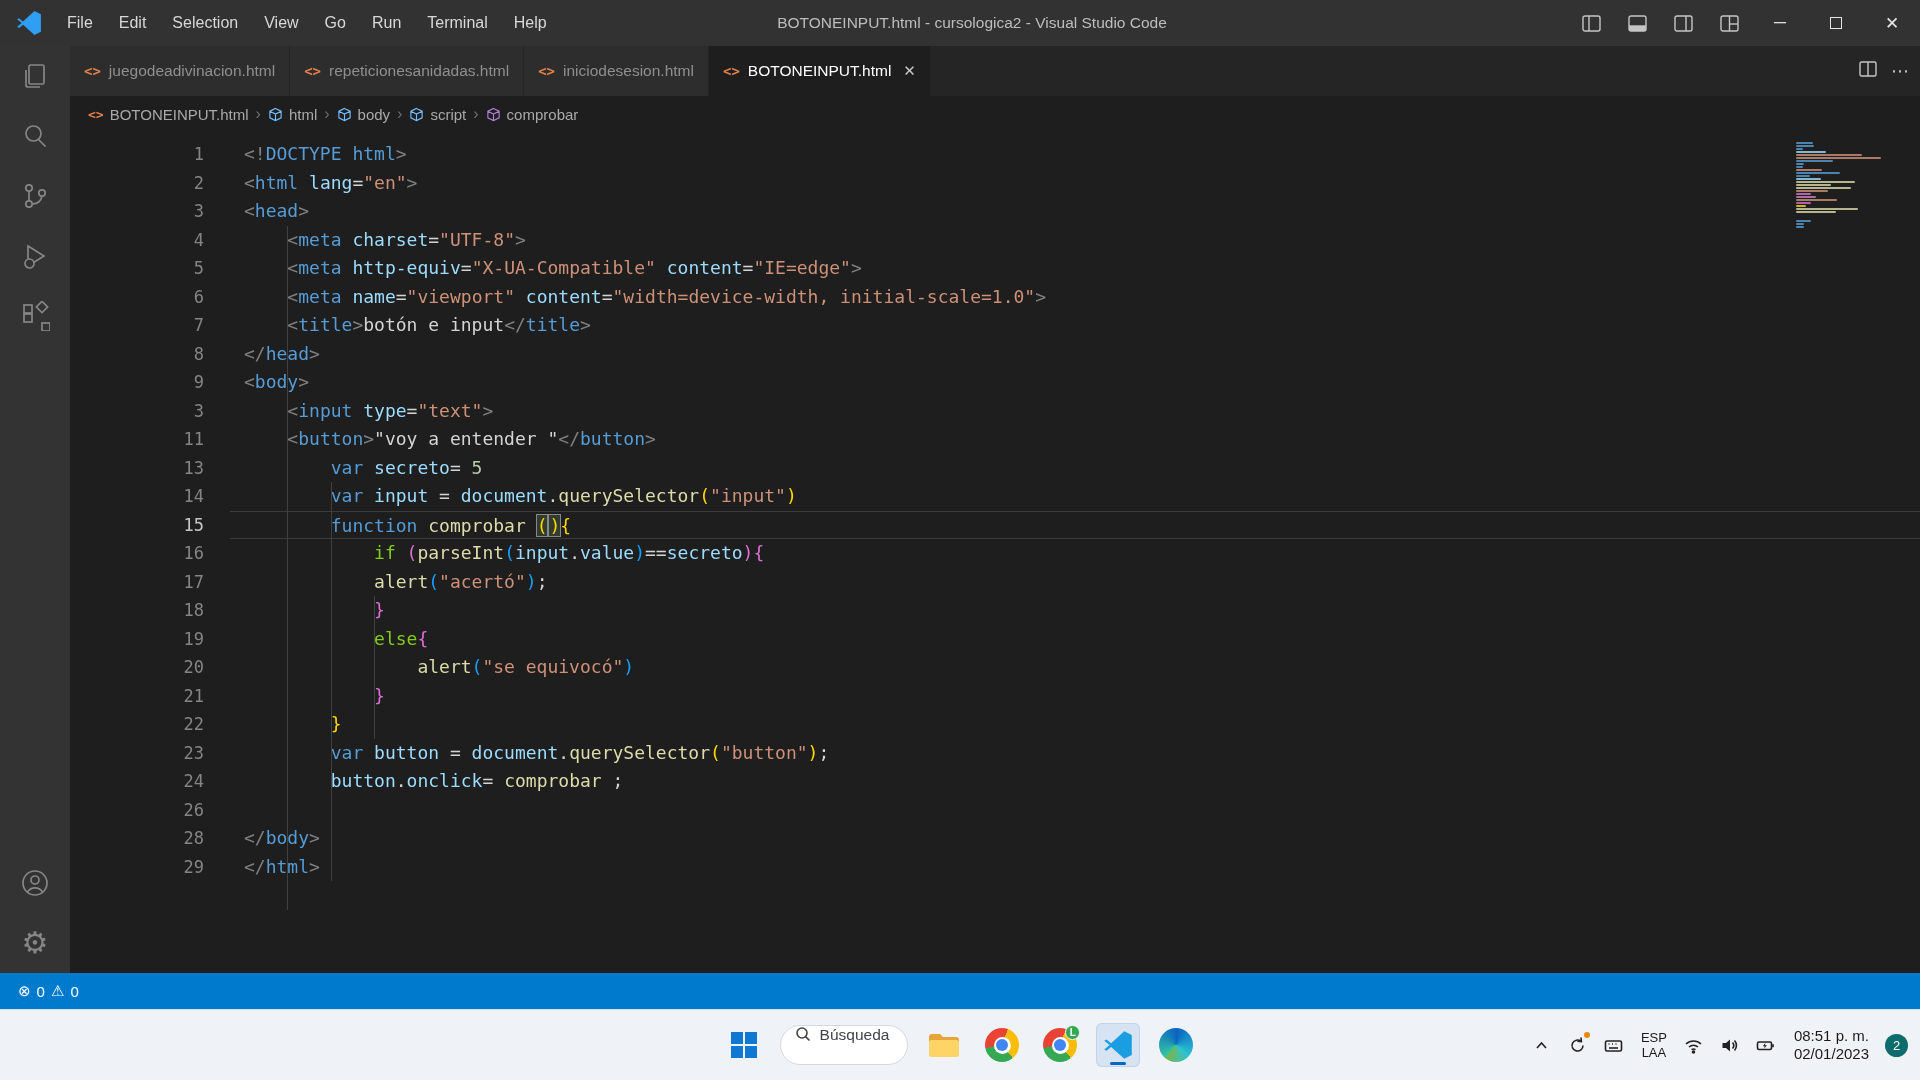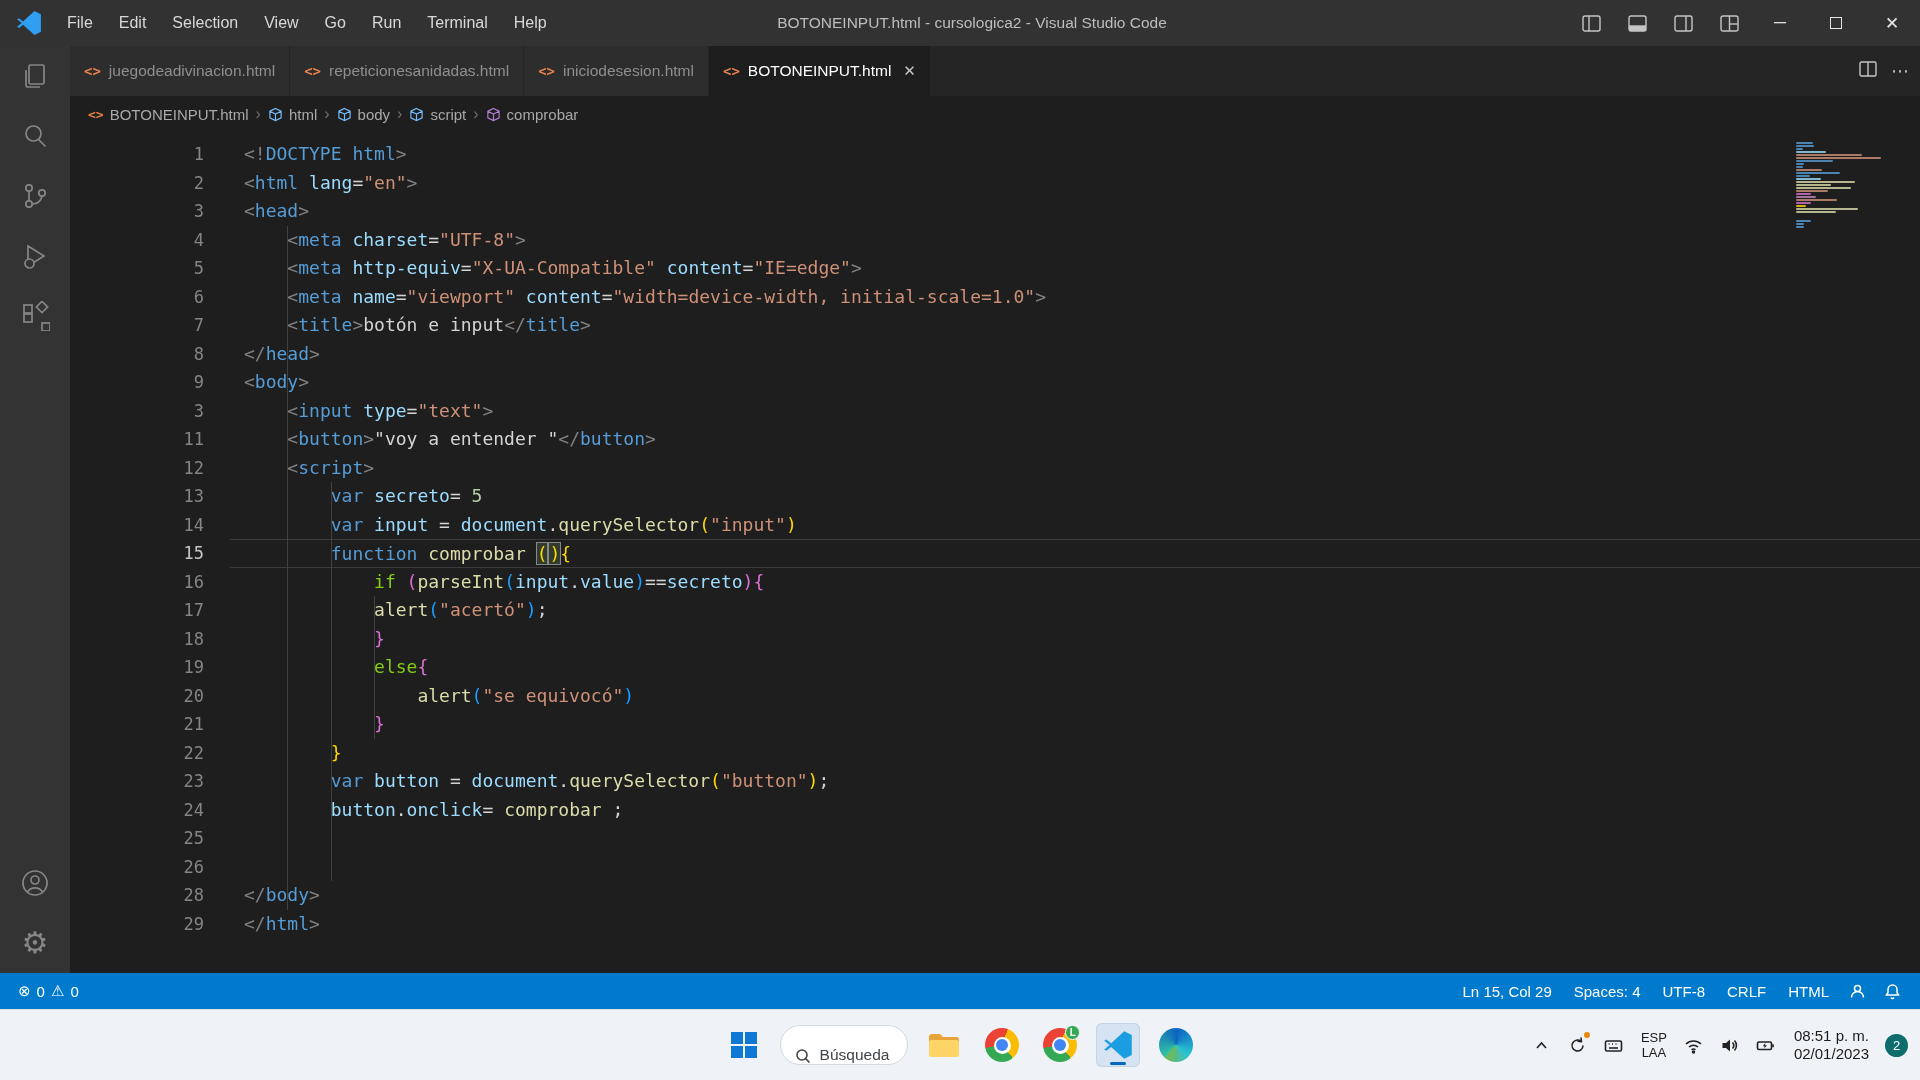--- a/index.html
+++ b/index.html
@@ -88,21 +88,21 @@
                align-items:center; justify-content:center; gap:14px; }
   .tk-btn { width:44px; height:44px; border-radius:6px; display:flex; align-items:center;
             justify-content:center; position:relative; }
   .tk-btn.selected { background:#d5e3f2; box-shadow:inset 0 0 0 1px #c2d4e8; }
   .tk-btn.selected::after { content:""; position:absolute; bottom:2px; left:14px; right:14px;
             height:3px; border-radius:2px; background:#0067c0; }
   .startlogo { width:26px; height:26px; display:grid; grid-template-columns:12px 12px;
                grid-template-rows:12px 12px; gap:2px; }
   .startlogo span { background:#0f78d4; }
   .search-pill { height:40px; border-radius:20px; background:#ffffff; border:1px solid #d4d9de;
-                 display:flex; align-items:flex-end; padding:0 18px 0 14px; gap:9px;
+                 display:flex; align-items:flex-start; padding:0 18px 0 14px; gap:9px;
                  color:#414549; font-size:15.5px; }
   .chrome-ico { width:34px; height:34px; border-radius:50%;
       background:conic-gradient(from 140deg,#34a853 0 120deg,#ea4335 120deg 240deg,#fbbc05 240deg 360deg);
       display:flex; align-items:center; justify-content:center; }
   .chrome-white { width:17px; height:17px; border-radius:50%; background:#ffffff;
       display:flex; align-items:center; justify-content:center; }
   .chrome-blue { width:12px; height:12px; border-radius:50%; background:#4285f4; }
   .badge-L { position:absolute; right:2px; top:2px; width:15px; height:15px; border-radius:50%;
              background:#34a853; color:#fff; font-size:10px; font-weight:bold;
              display:flex; align-items:center; justify-content:center; border:1.5px solid #eff3f8; }
@@ -293,34 +293,32 @@
         <div class="code-line"><div class="gutter">2</div><div class="line-body"><span class="c-pun">&lt;</span><span class="c-kw">html</span><span class="c-wh"> </span><span class="c-attr">lang</span><span class="c-wh">=</span><span class="c-str">"en"</span><span class="c-pun">&gt;</span></div></div>
         <div class="code-line"><div class="gutter">3</div><div class="line-body"><span class="c-pun">&lt;</span><span class="c-kw">head</span><span class="c-pun">&gt;</span></div></div>
         <div class="code-line"><div class="gutter">4</div><div class="line-body"><span class="c-wh">    </span><span class="c-pun">&lt;</span><span class="c-kw">meta</span><span class="c-wh"> </span><span class="c-attr">charset</span><span class="c-wh">=</span><span class="c-str">"UTF-8"</span><span class="c-pun">&gt;</span></div></div>
         <div class="code-line"><div class="gutter">5</div><div class="line-body"><span class="c-wh">    </span><span class="c-pun">&lt;</span><span class="c-kw">meta</span><span class="c-wh"> </span><span class="c-attr">http-equiv</span><span class="c-wh">=</span><span class="c-str">"X-UA-Compatible"</span><span class="c-wh"> </span><span class="c-attr">content</span><span class="c-wh">=</span><span class="c-str">"IE=edge"</span><span class="c-pun">&gt;</span></div></div>
         <div class="code-line"><div class="gutter">6</div><div class="line-body"><span class="c-wh">    </span><span class="c-pun">&lt;</span><span class="c-kw">meta</span><span class="c-wh"> </span><span class="c-attr">name</span><span class="c-wh">=</span><span class="c-str">"viewport"</span><span class="c-wh"> </span><span class="c-attr">content</span><span class="c-wh">=</span><span class="c-str">"width=device-width, initial-scale=1.0"</span><span class="c-pun">&gt;</span></div></div>
         <div class="code-line"><div class="gutter">7</div><div class="line-body"><span class="c-wh">    </span><span class="c-pun">&lt;</span><span class="c-kw">title</span><span class="c-pun">&gt;</span><span class="c-wh">botón e input</span><span class="c-pun">&lt;/</span><span class="c-kw">title</span><span class="c-pun">&gt;</span></div></div>
         <div class="code-line"><div class="gutter">8</div><div class="line-body"><span class="c-pun">&lt;/</span><span class="c-kw">head</span><span class="c-pun">&gt;</span></div></div>
         <div class="code-line"><div class="gutter">9</div><div class="line-body"><span class="c-pun">&lt;</span><span class="c-kw">body</span><span class="c-pun">&gt;</span></div></div>
         <div class="code-line"><div class="gutter">3</div><div class="line-body"><span class="c-wh">    </span><span class="c-pun">&lt;</span><span class="c-kw">input</span><span class="c-wh"> </span><span class="c-attr">type</span><span class="c-wh">=</span><span class="c-str">"text"</span><span class="c-pun">&gt;</span></div></div>
         <div class="code-line"><div class="gutter">11</div><div class="line-body"><span class="c-wh">    </span><span class="c-pun">&lt;</span><span class="c-kw">button</span><span class="c-pun">&gt;</span><span class="c-wh">"voy a entender "</span><span class="c-pun">&lt;/</span><span class="c-kw">button</span><span class="c-pun">&gt;</span></div></div>
-        <div class="code-line"><div class="gutter">12</div><div class="line-body"><span class="c-wh">    </span><span class="c-pun">&lt;</span><span class="c-kw">script</span><span class="c-pun">&gt;</span></div></div>
         <div class="code-line"><div class="gutter">13</div><div class="line-body"><span class="c-wh">        </span><span class="c-kw">var</span><span class="c-wh"> </span><span class="c-attr">secreto</span><span class="c-wh">= </span><span class="c-num">5</span></div></div>
         <div class="code-line"><div class="gutter">14</div><div class="line-body"><span class="c-wh">        </span><span class="c-kw">var</span><span class="c-wh"> </span><span class="c-attr">input</span><span class="c-wh"> = </span><span class="c-attr">document</span><span class="c-wh">.</span><span class="c-fn">querySelector</span><span class="c-b1">(</span><span class="c-str">"input"</span><span class="c-b1">)</span></div></div>
         <div class="code-line current"><div class="gutter">15</div><div class="line-body"><span class="c-wh">        </span><span class="c-kw">function</span><span class="c-wh"> </span><span class="c-fn">comprobar</span><span class="c-wh"> </span><span class="c-b1 match">(</span><span class="cursor"></span><span class="c-b1 match">)</span><span class="c-b1">{</span></div></div>
         <div class="code-line"><div class="gutter">16</div><div class="line-body"><span class="c-wh">            </span><span class="c-ctl">if</span><span class="c-wh"> </span><span class="c-b2">(</span><span class="c-fn">parseInt</span><span class="c-b3">(</span><span class="c-attr">input</span><span class="c-wh">.</span><span class="c-attr">value</span><span class="c-b3">)</span><span class="c-wh">==</span><span class="c-attr">secreto</span><span class="c-b2">)</span><span class="c-b2">{</span></div></div>
         <div class="code-line"><div class="gutter">17</div><div class="line-body"><span class="c-wh">            </span><span class="c-fn">alert</span><span class="c-b3">(</span><span class="c-str">"acertó"</span><span class="c-b3">)</span><span class="c-wh">;</span></div></div>
         <div class="code-line"><div class="gutter">18</div><div class="line-body"><span class="c-wh">            </span><span class="c-b2">}</span></div></div>
         <div class="code-line"><div class="gutter">19</div><div class="line-body"><span class="c-wh">            </span><span class="c-ctl">else</span><span class="c-b2">{</span></div></div>
         <div class="code-line"><div class="gutter">20</div><div class="line-body"><span class="c-wh">                </span><span class="c-fn">alert</span><span class="c-b3">(</span><span class="c-str">"se equivocó"</span><span class="c-b3">)</span></div></div>
         <div class="code-line"><div class="gutter">21</div><div class="line-body"><span class="c-wh">            </span><span class="c-b2">}</span></div></div>
         <div class="code-line"><div class="gutter">22</div><div class="line-body"><span class="c-wh">        </span><span class="c-b1">}</span></div></div>
         <div class="code-line"><div class="gutter">23</div><div class="line-body"><span class="c-wh">        </span><span class="c-kw">var</span><span class="c-wh"> </span><span class="c-attr">button</span><span class="c-wh"> = </span><span class="c-attr">document</span><span class="c-wh">.</span><span class="c-fn">querySelector</span><span class="c-b1">(</span><span class="c-str">"button"</span><span class="c-b1">)</span><span class="c-wh">;</span></div></div>
         <div class="code-line"><div class="gutter">24</div><div class="line-body"><span class="c-wh">        </span><span class="c-attr">button</span><span class="c-wh">.</span><span class="c-attr">onclick</span><span class="c-wh">= </span><span class="c-fn">comprobar</span><span class="c-wh"> ;</span></div></div>
-        <div class="code-line"><div class="gutter">25</div><div class="line-body"></div></div>
         <div class="code-line"><div class="gutter">26</div><div class="line-body"></div></div>
         <div class="code-line"><div class="gutter">28</div><div class="line-body"><span class="c-pun">&lt;/</span><span class="c-kw">body</span><span class="c-pun">&gt;</span></div></div>
         <div class="code-line"><div class="gutter">29</div><div class="line-body"><span class="c-pun">&lt;/</span><span class="c-kw">html</span><span class="c-pun">&gt;</span></div></div>
       </div>
     <div class="minimap" id="minimap">
         <div class="mm-line" style="width: 17.25px; background: rgb(86, 156, 214);"></div>
         <div class="mm-line" style="width: 18.4px; background: rgb(86, 156, 214);"></div>
         <div class="mm-line" style="width: 6.9px; background: rgb(86, 156, 214);"></div>
         <div class="mm-line" style="width: 29.9px; background: rgb(156, 220, 254);"></div>
         <div class="mm-line" style="width: 65.55px; background: rgb(206, 145, 120);"></div>
@@ -355,39 +353,20 @@
     </div>
 </div>
 
 <div class="statusbar">
   <div class="sb-left">
     <span class="sb-glyph">⊗</span>
     <span>0</span>
     <span class="sb-glyph">⚠</span>
     <span>0</span>
   </div>
-  <div class="sb-right" id="sb-items">
-    <span class="sb-item">Ln 15, Col 29</span>
-      <span class="sb-item">Spaces: 4</span>
-      <span class="sb-item">UTF-8</span>
-      <span class="sb-item">CRLF</span>
-      <span class="sb-item">HTML</span>
-      <span class="sb-icobtn">
-      <svg viewBox="0 0 17 17">
-          <circle cx="8.5" cy="5.5" r="3"></circle>
-          <path d="M2.5 14.5 a6 6 0 0 1 12 0"></path>
-        </svg>
-      </span>
-    <span class="sb-icobtn">
-      <svg viewBox="0 0 17 17">
-          <path d="M8.5 2 a4.5 4.5 0 0 1 4.5 4.5 v3 l1.5 2.5 h-12 l1.5 -2.5 v-3 a4.5 4.5 0 0 1 4.5 -4.5 z"></path>
-          <path d="M7 14.5 a1.6 1.6 0 0 0 3 0"></path>
-        </svg>
-      </span>
-  </div>
 </div>
 
 <div class="taskbar">
   <div class="tk-center">
     <span class="tk-btn">
       <span class="startlogo">
           <span></span>
           <span></span>
           <span></span>
           <span></span>

